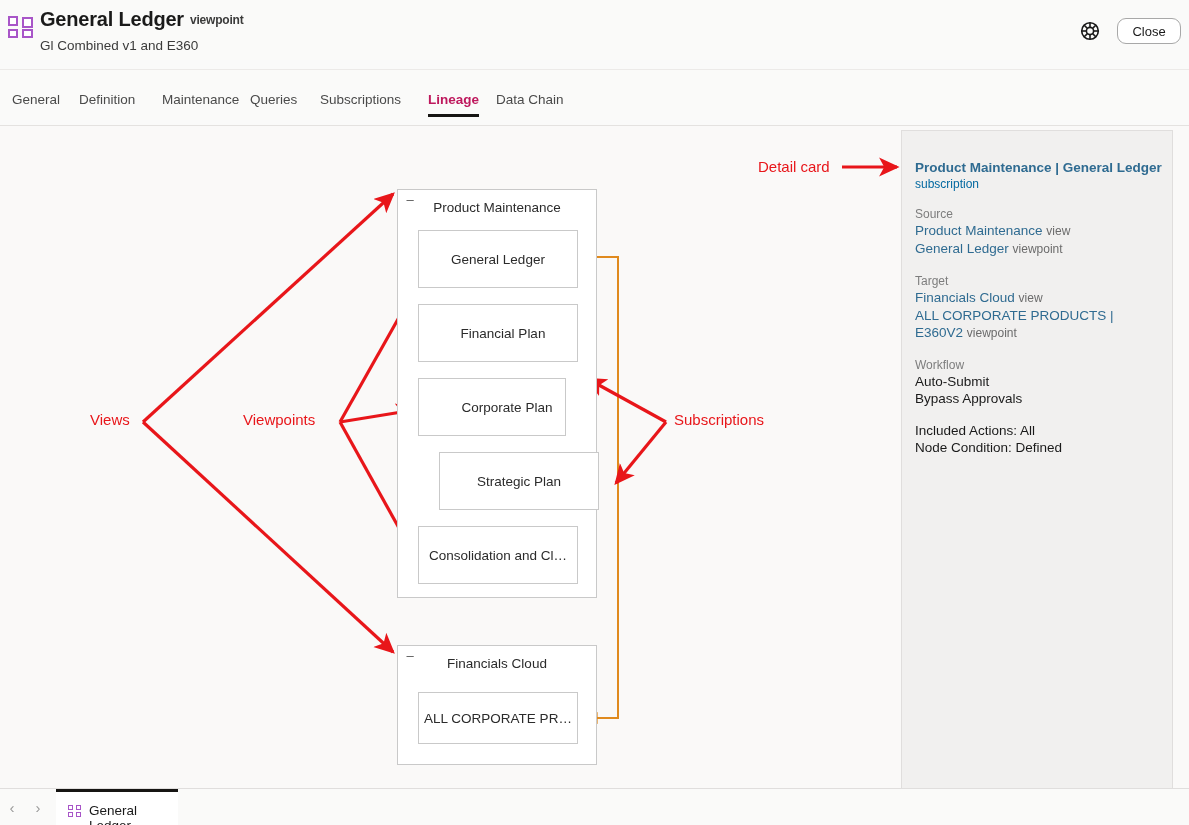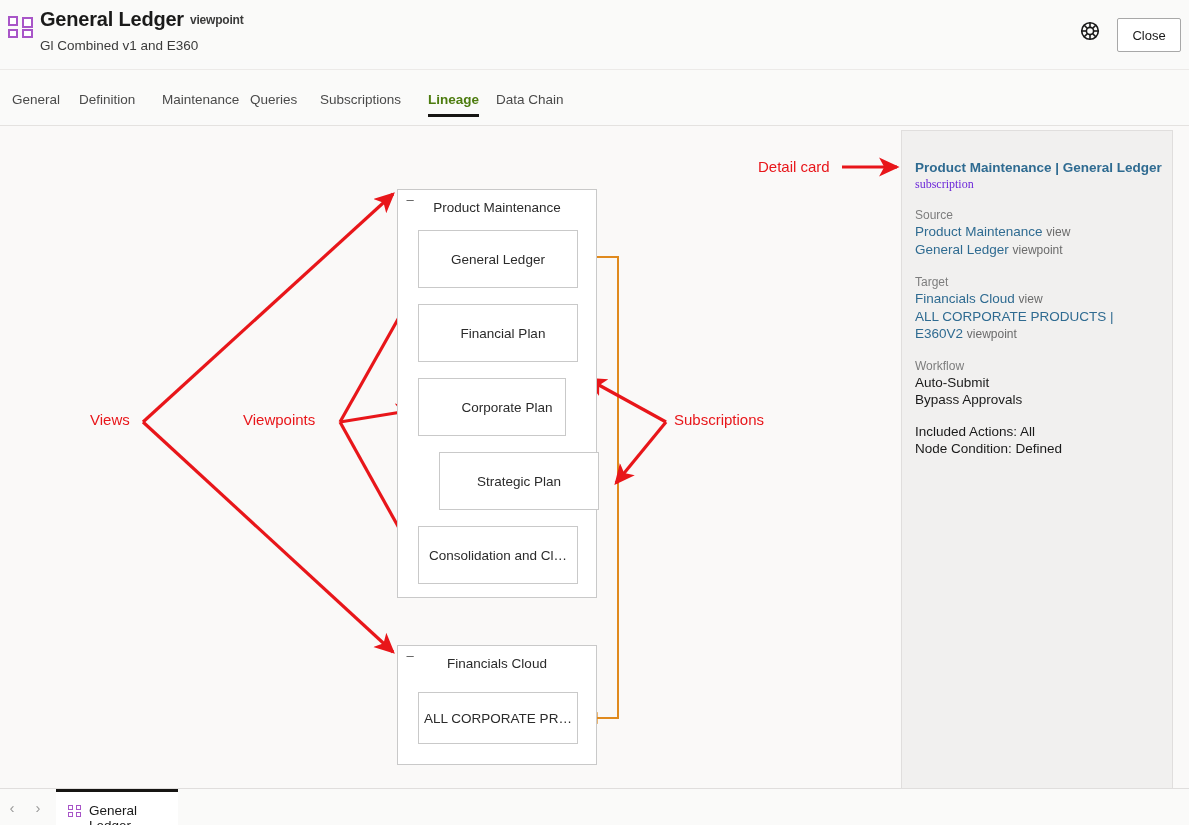--- a/index.html
+++ b/index.html
@@ -49,41 +49,41 @@
   .hdr-sub {
     position: absolute; left: 40px; top: 38px;
     font-size: 13.5px; color: #3b3b3b;
   }
   .hdr-gear {
     position: absolute; left: 1080px; top: 21px;
     width: 20px; height: 20px; cursor: pointer;
   }
   .hdr-close {
     position: absolute; left: 1117px; top: 18px;
-    width: 64px; height: 34px;
-    border: 1px solid #a8a8a8; border-radius: 2px;
+    width: 64px; height: 26px;
+    border: 1px solid #a8a8a8; border-radius: 9px;
     background: #ffffff; color: #1a1a1a;
     font-size: 13px; font-family: "Liberation Sans", sans-serif;
     cursor: pointer; padding: 0;
   }
 
   
   .tabs {
     position: absolute; left: 0; top: 70px;
     width: 1189px; height: 56px;
     background: #fafaf9;
     border-bottom: 1px solid #e4e2e0;
   }
   .tab {
     position: absolute; top: 22px;
     font-size: 13.5px; color: #4a4a4a;
     cursor: pointer; white-space: nowrap;
     padding-bottom: 10px;
   }
-  .tab.active { color: #4d7c0f; font-weight: 600; }
+  .tab.active { color: #be185d; font-weight: 600; }
   .tab.active::after {
     content: ""; position: absolute;
     left: 0; right: 0; bottom: 0; height: 3px; background: #161513;
   }
 
   
   .canvas {
     position: absolute; left: 0; top: 126px;
     width: 1189px; height: 662px;
     background: #faf9f8;
@@ -129,21 +129,21 @@
     position: absolute; left: 901px; top: 130px;
     width: 272px; height: 667px;
     background: #f1f0ef;
     border: 1px solid #e0dedd;
   }
   .dc-inner { position: absolute; left: 13px; top: 28px; right: 10px; }
   .dc-title {
     font-size: 13.5px; font-weight: bold; color: #2f6b91;
     line-height: 17px; cursor: pointer;
   }
-  .dc-subtitle { font-size: 12px; color: #6d28d9; margin-top: 1px; font-family: Liberation Serif, serif; }
+  .dc-subtitle { font-size: 12px; color: #0369a1; margin-top: 1px; }
   .dc-group { margin-top: 15px; }
   .dc-label { font-size: 12px; color: #7d7d7d; line-height: 16px; }
   .dc-line { font-size: 13.5px; color: #1a1a1a; line-height: 17px; }
   .dc-link { color: #2f6b91; cursor: pointer; }
   .dc-type { color: #6b6b6b; font-size: 12px; }
 
   
   .footer {
     position: absolute; left: 0; top: 788px;
     width: 1189px; height: 37px;

